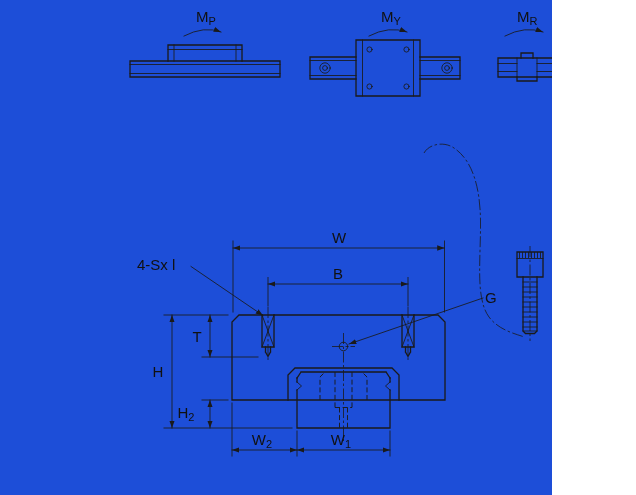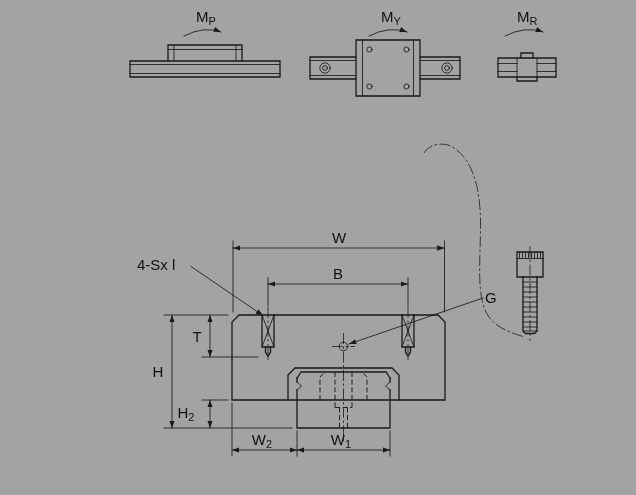--- a/index.html
+++ b/index.html
@@ -1,16 +1,16 @@
 <!DOCTYPE html>
 <html><head>
 <meta charset="utf-8">
 <style>
   html,body{margin:0;padding:0;background:#fff;}
-  .stage{position:relative;width:636px;height:495px;background:#a3a3a3;overflow:hidden;}
+  .stage{position:relative;width:552px;height:495px;background:#1d4ed8;overflow:hidden;}
   svg{display:block;}
   .ln{stroke:#1a1a1a;stroke-width:1.3;fill:none;stroke-linecap:square;stroke-linejoin:miter;}
   .tn{stroke:#1a1a1a;stroke-width:.85;fill:none;stroke-linecap:square;}
   .hid{stroke:#1a1a1a;stroke-width:.95;fill:none;stroke-dasharray:5 2.6;}
   .cl{stroke:#1a1a1a;stroke-width:.8;fill:none;stroke-dasharray:11 2.5 2.5 2.5;}
   text{font-family:"Liberation Sans","DejaVu Sans",sans-serif;font-size:15px;fill:#111;}
   .sub{font-size:11px;}
   .mid{text-anchor:middle;}
 </style>
 </head>

